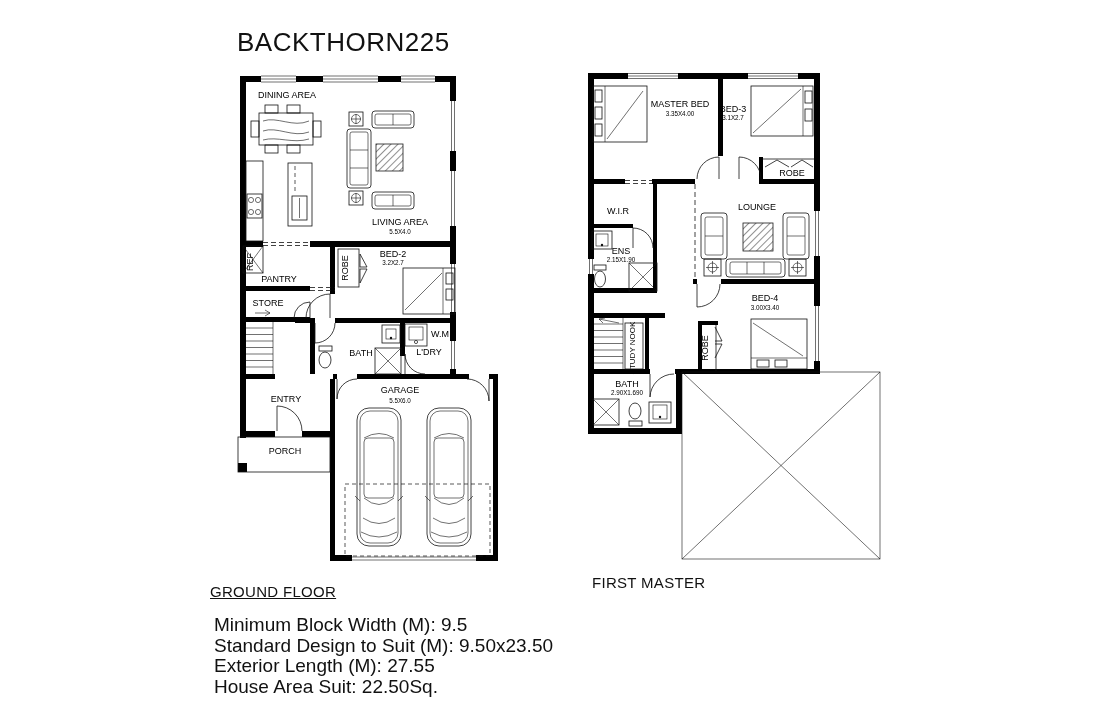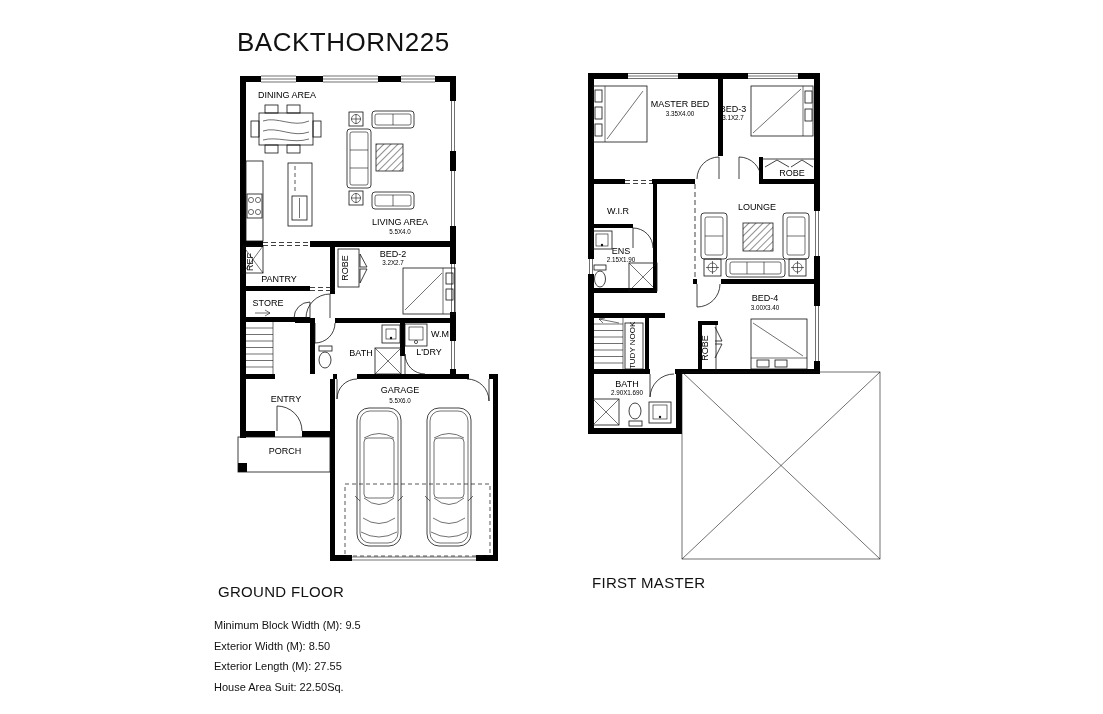--- a/index.html
+++ b/index.html
@@ -1,20 +1,20 @@
 <!DOCTYPE html>
 <html><head>
 <meta charset="utf-8">
 <style>
   html,body{margin:0;padding:0;background:#fff;}
   #page{position:relative;width:890px;height:714px;background:#fff;overflow:hidden;
         font-family:"Liberation Sans", sans-serif;color:#000;margin-top:11px;}
   .title{position:absolute;left:237px;top:16px;font-size:26px;letter-spacing:.5px;color:#111;}
   .caption{position:absolute;font-size:15px;letter-spacing:.3px;color:#111;}
-  .specs{position:absolute;left:214px;top:604px;font-size:11px;line-height:20.6px;color:#111;}
+  .specs{position:absolute;left:214px;top:604px;font-size:19px;line-height:20.6px;color:#111;}
   svg{position:absolute;}
   
   .wall{fill:#000;stroke:none;}
   .thin{fill:none;stroke:#111;stroke-width:0.8;}
   .hair{fill:none;stroke:#111;stroke-width:0.6;}
   .dash{fill:none;stroke:#111;stroke-width:0.8;stroke-dasharray:5 3;}
   .dash2{fill:none;stroke:#111;stroke-width:0.7;stroke-dasharray:4 3;}
   .win{fill:#fff;stroke:none;}
   .lbl{font-family:"Liberation Sans",sans-serif;font-size:9px;fill:#000;}
   .dim{font-family:"Liberation Sans",sans-serif;font-size:6.3px;fill:#000;}
@@ -442,23 +442,23 @@
     <text class="dim mid" x="36" y="201">2.15X1.90</text>
     <text class="lbl mid" x="172" y="149">LOUNGE</text>
     <text class="lbl mid" x="180" y="240">BED-4</text>
     <text class="dim mid" x="180" y="249">3.00X3.40</text>
     <text class="lbl mid" x="50" y="287" transform="rotate(-90 50 287)" style="font-size:8px">STUDY NOOK</text>
     <text class="lbl mid" x="123" y="287" transform="rotate(-90 123 287)">ROBE</text>
     <text class="lbl mid" x="42" y="326">BATH</text>
     <text class="dim mid" x="42" y="334">2.90X1.690</text>
   </svg>
 
-  <div class="caption" style="left:218px;top:572px;">GROUND FLOOR</div>
+  <div class="caption" style="left:210px;top:572px;text-decoration:underline;">GROUND FLOOR</div>
   <div class="caption" style="left:592px;top:563px;">FIRST MASTER</div>
 
   <div class="specs">
     <div>Minimum Block Width (M): 9.5</div>
-    <div>Exterior Width (M): 8.50</div>
+    <div>Standard Design to Suit (M): 9.50x23.50</div>
     <div>Exterior Length (M): 27.55</div>
     <div>House Area Suit: 22.50Sq.</div>
   </div>
 
 </div>
 
 </body></html>

